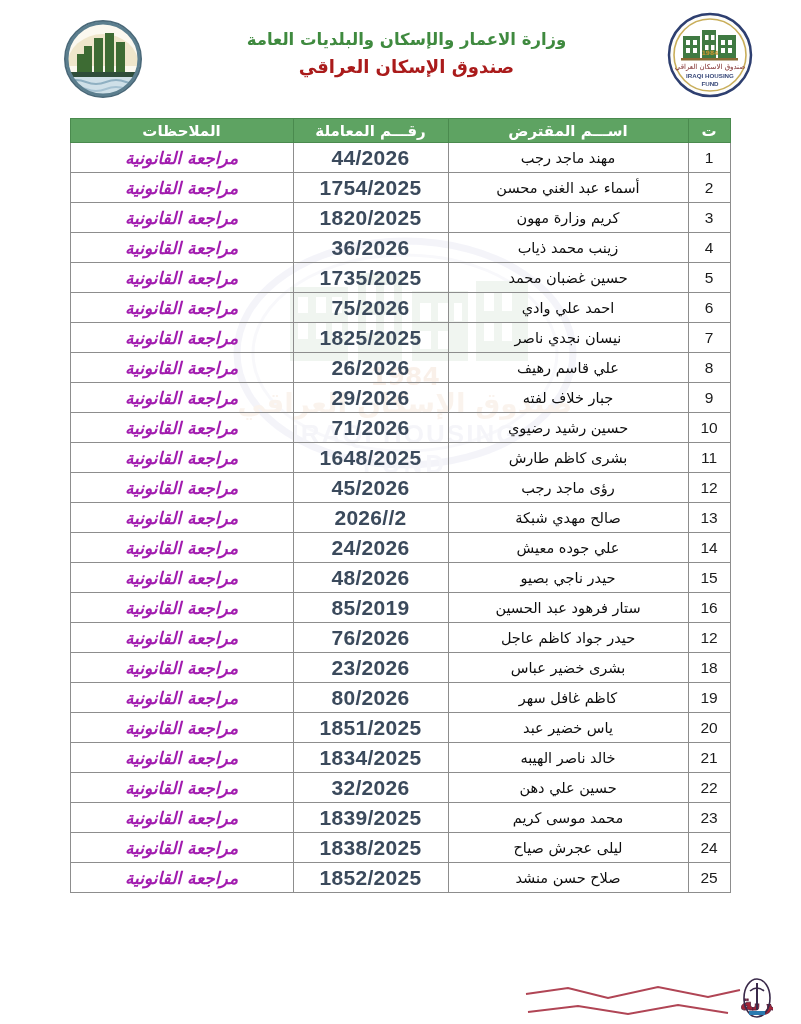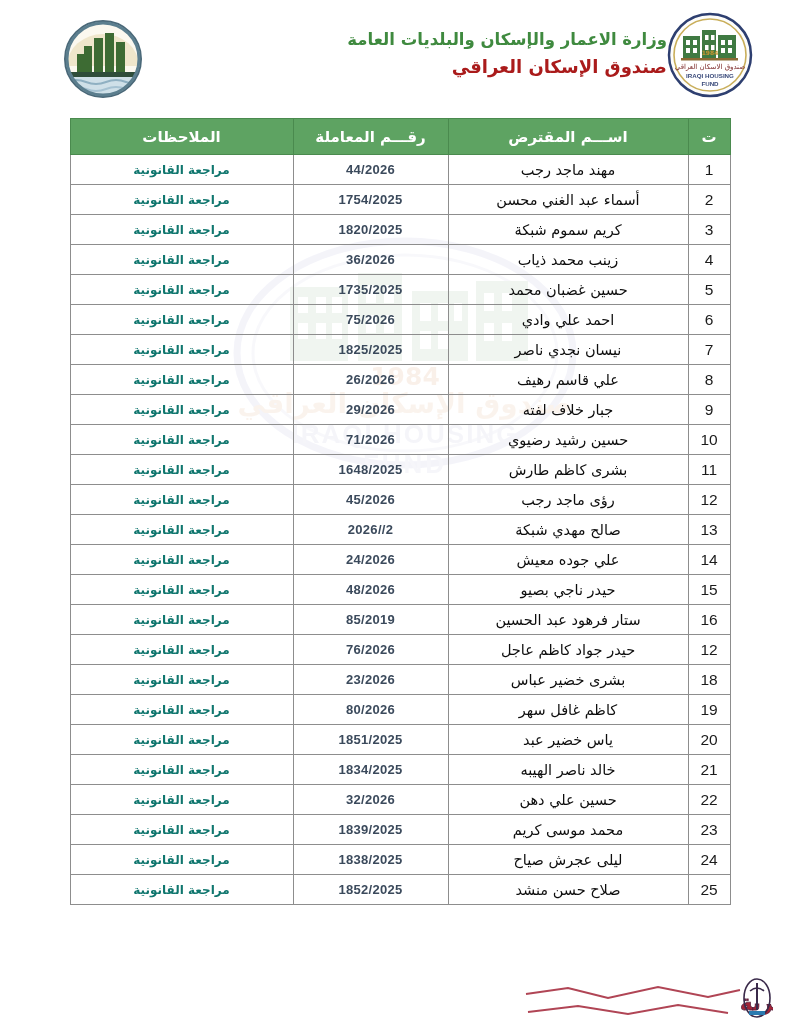--- a/index.html
+++ b/index.html
@@ -50,20 +50,21 @@
   .logo-left, .logo-right {
     width: 86px;
     height: 86px;
     flex: 0 0 auto;
     position: relative;
   }
   .logo-right { margin-top: 4px; }
 
   .header-titles {
     flex: 1 1 auto;
+    text-align: center;
     padding-top: 16px;
   }
   .title-line1 {
     color: #3f8a3f;
     font-size: 16.5px;
     font-weight: bold;
     letter-spacing: -0.2px;
     line-height: 1.5;
     white-space: nowrap;
   }
@@ -102,21 +103,21 @@
     padding: 0;
     height: 30px;
     vertical-align: middle;
     text-align: center;
   }
   table.data thead th {
     background: #5ea362;
     color: #ffffff;
     font-size: 15px;
     font-weight: bold;
-    height: 36px;
+    height: 24px;
     border-color: #4a8a4e;
     letter-spacing: 0.5px;
   }
   
   col.c-idx   { width: 42px; }
   col.c-name  { width: 240px; }
   col.c-trx   { width: 155px; }
   col.c-note  { width: 223px; }
 
   td.idx {
@@ -126,33 +127,34 @@
     font-family: "Liberation Sans", sans-serif;
     background: #ffffff;
   }
   td.name {
     font-size: 14.5px;
     font-weight: normal;
     color: #0d0d0d;
     background: rgba(255,255,255,0.55);
   }
   td.trx {
-    font-size: 13px;
+    font-size: 21px;
     font-weight: bold;
     color: #3b4a5c;
     font-family: "Liberation Sans", sans-serif;
     letter-spacing: 0.3px;
     background: rgba(255,255,255,0.55);
     margin-left: 40px;
   }
   td.note {
-    font-size: 12px;
-    font-weight: bold;
-    color: #0f766e;
+    font-size: 17px;
+    font-weight: bold;
+    color: #a21caf;
     background: rgba(255,255,255,0.55);
+    font-style: italic;
   }
 
   
   .bottom-banner {
     position: absolute;
     right: 28px;
     bottom: 2px;
     width: 265px;
     height: 44px;
     z-index: 5;
@@ -292,21 +294,21 @@
             <td class="note">مراجعة القانونية</td>
           </tr>
           <tr>
             <td class="idx">2</td>
             <td class="name">أسماء عبد الغني محسن</td>
             <td class="trx">1754/2025</td>
             <td class="note">مراجعة القانونية</td>
           </tr>
           <tr>
             <td class="idx">3</td>
-            <td class="name">كريم سموم شبكة</td>
+            <td class="name">كريم وزارة مهون</td>
             <td class="trx">1820/2025</td>
             <td class="note">مراجعة القانونية</td>
           </tr>
           <tr>
             <td class="idx">4</td>
             <td class="name">زينب محمد ذياب</td>
             <td class="trx">36/2026</td>
             <td class="note">مراجعة القانونية</td>
           </tr>
           <tr>

